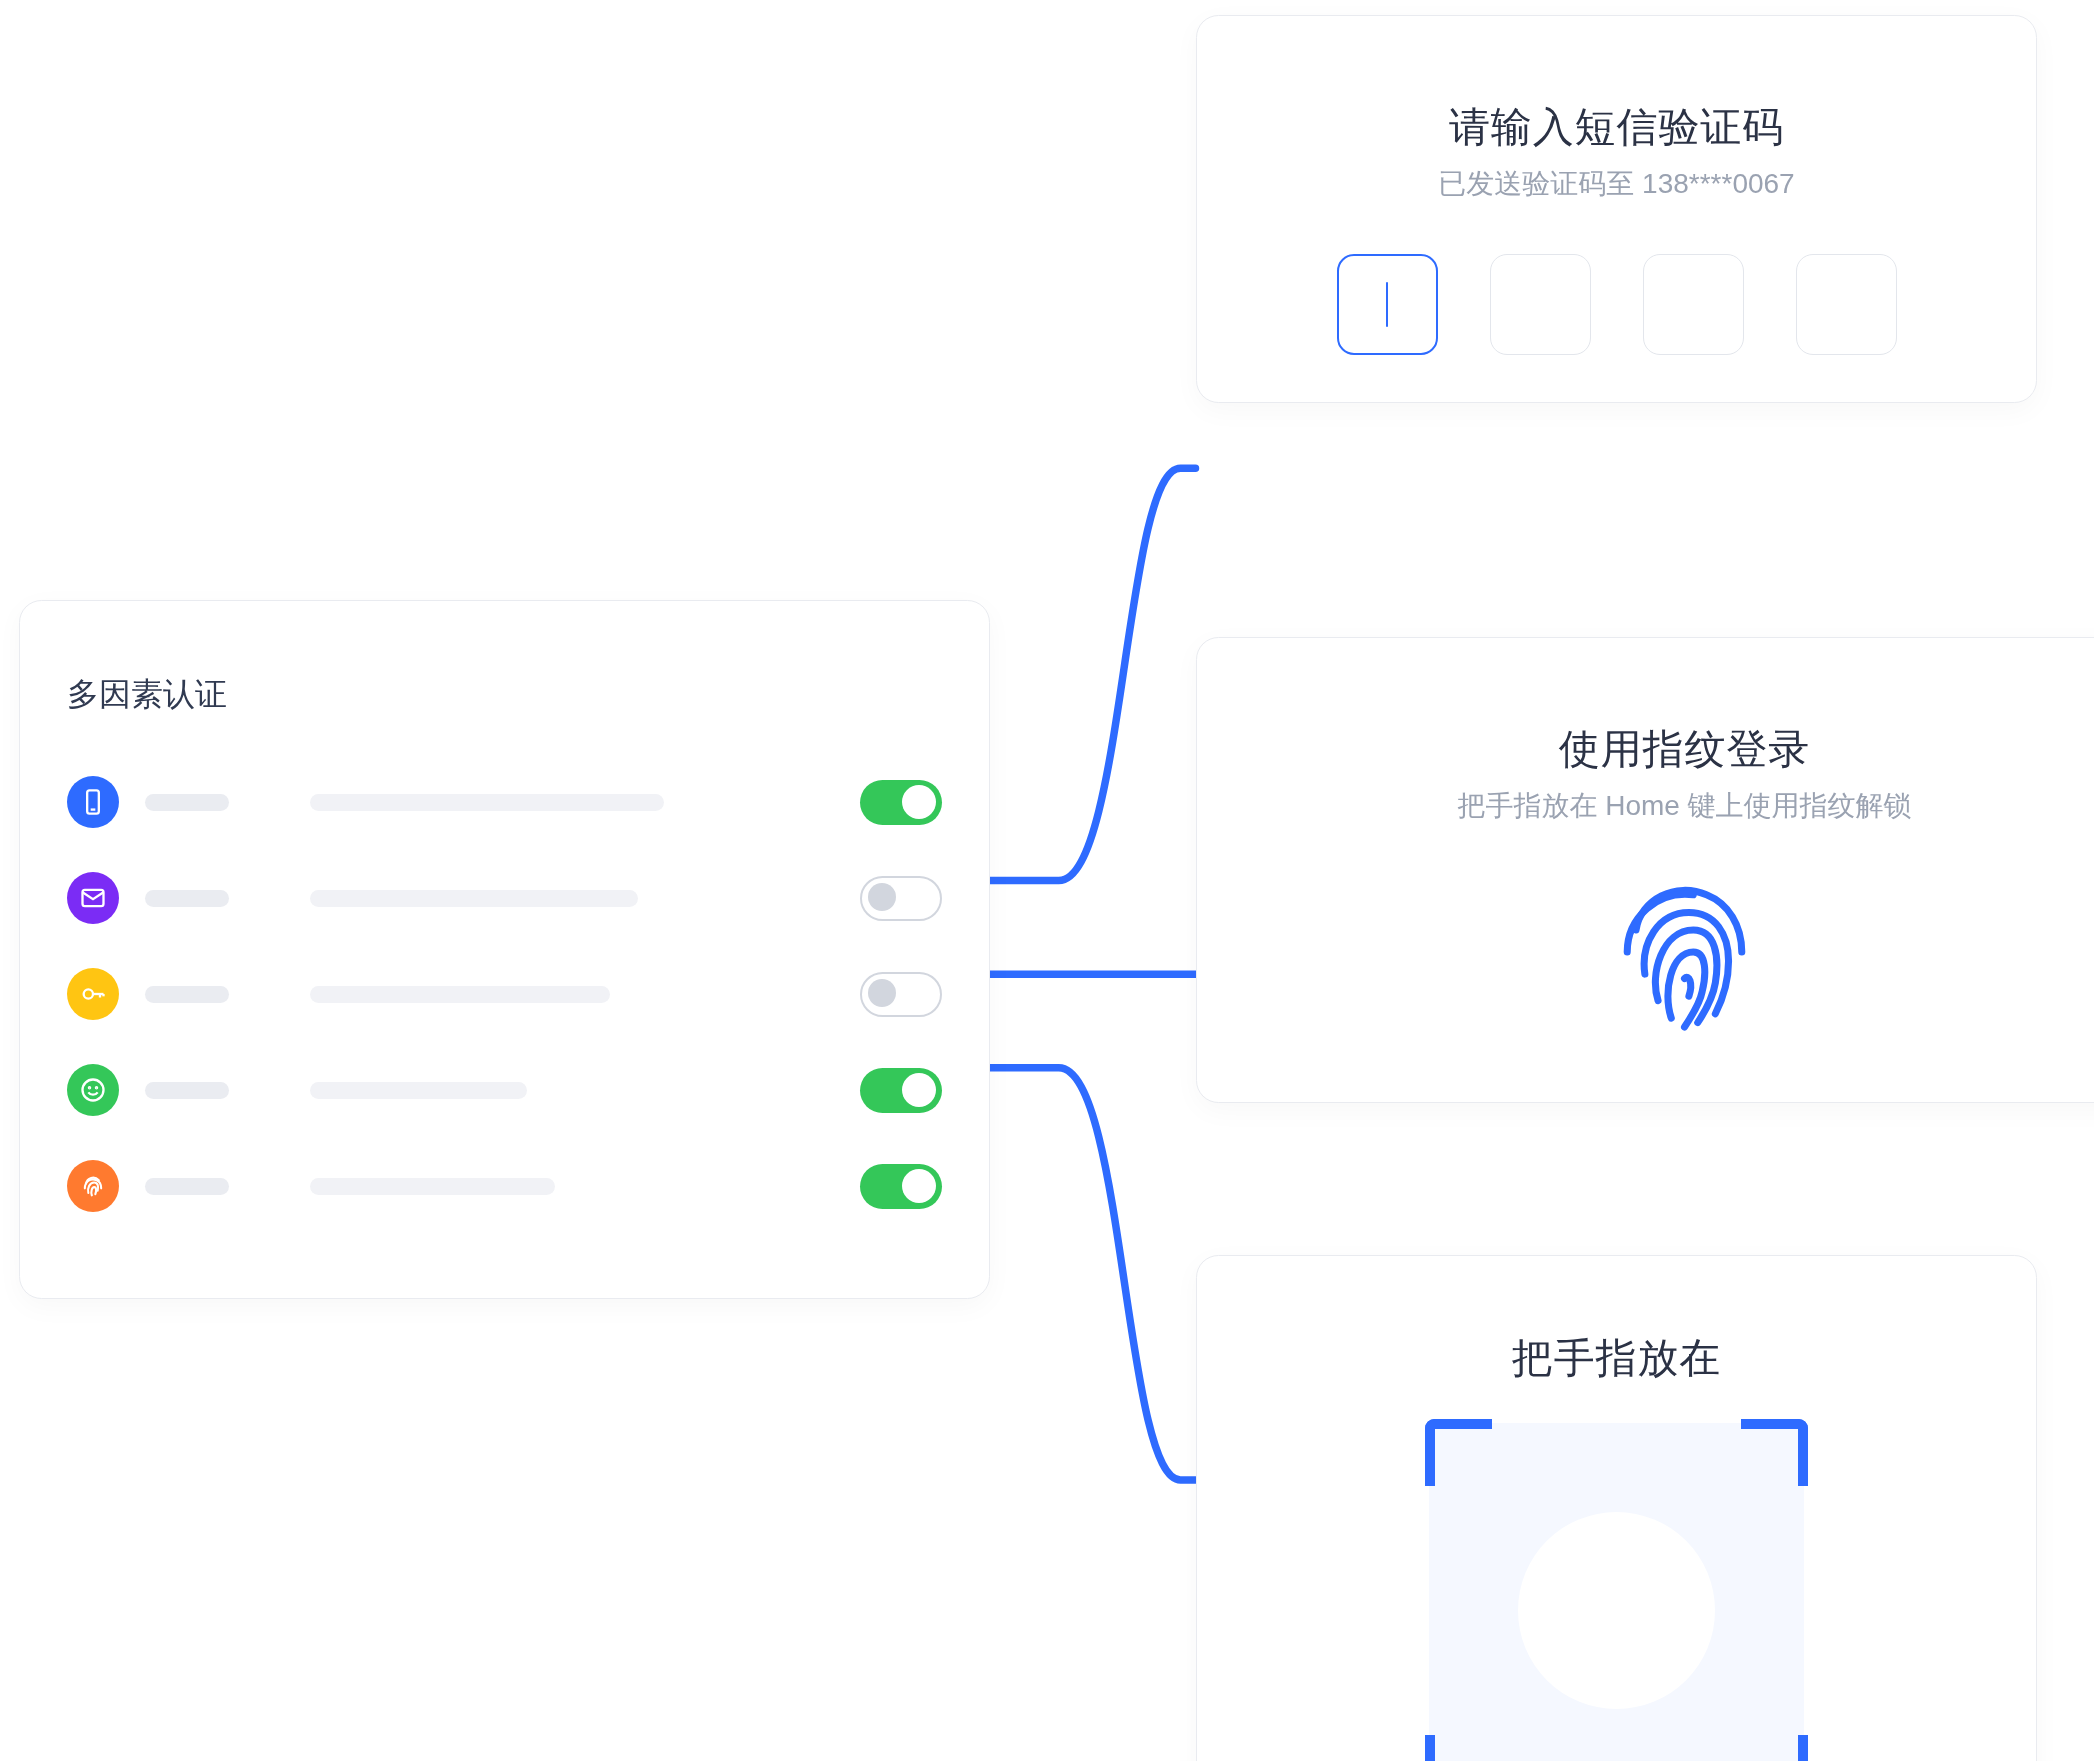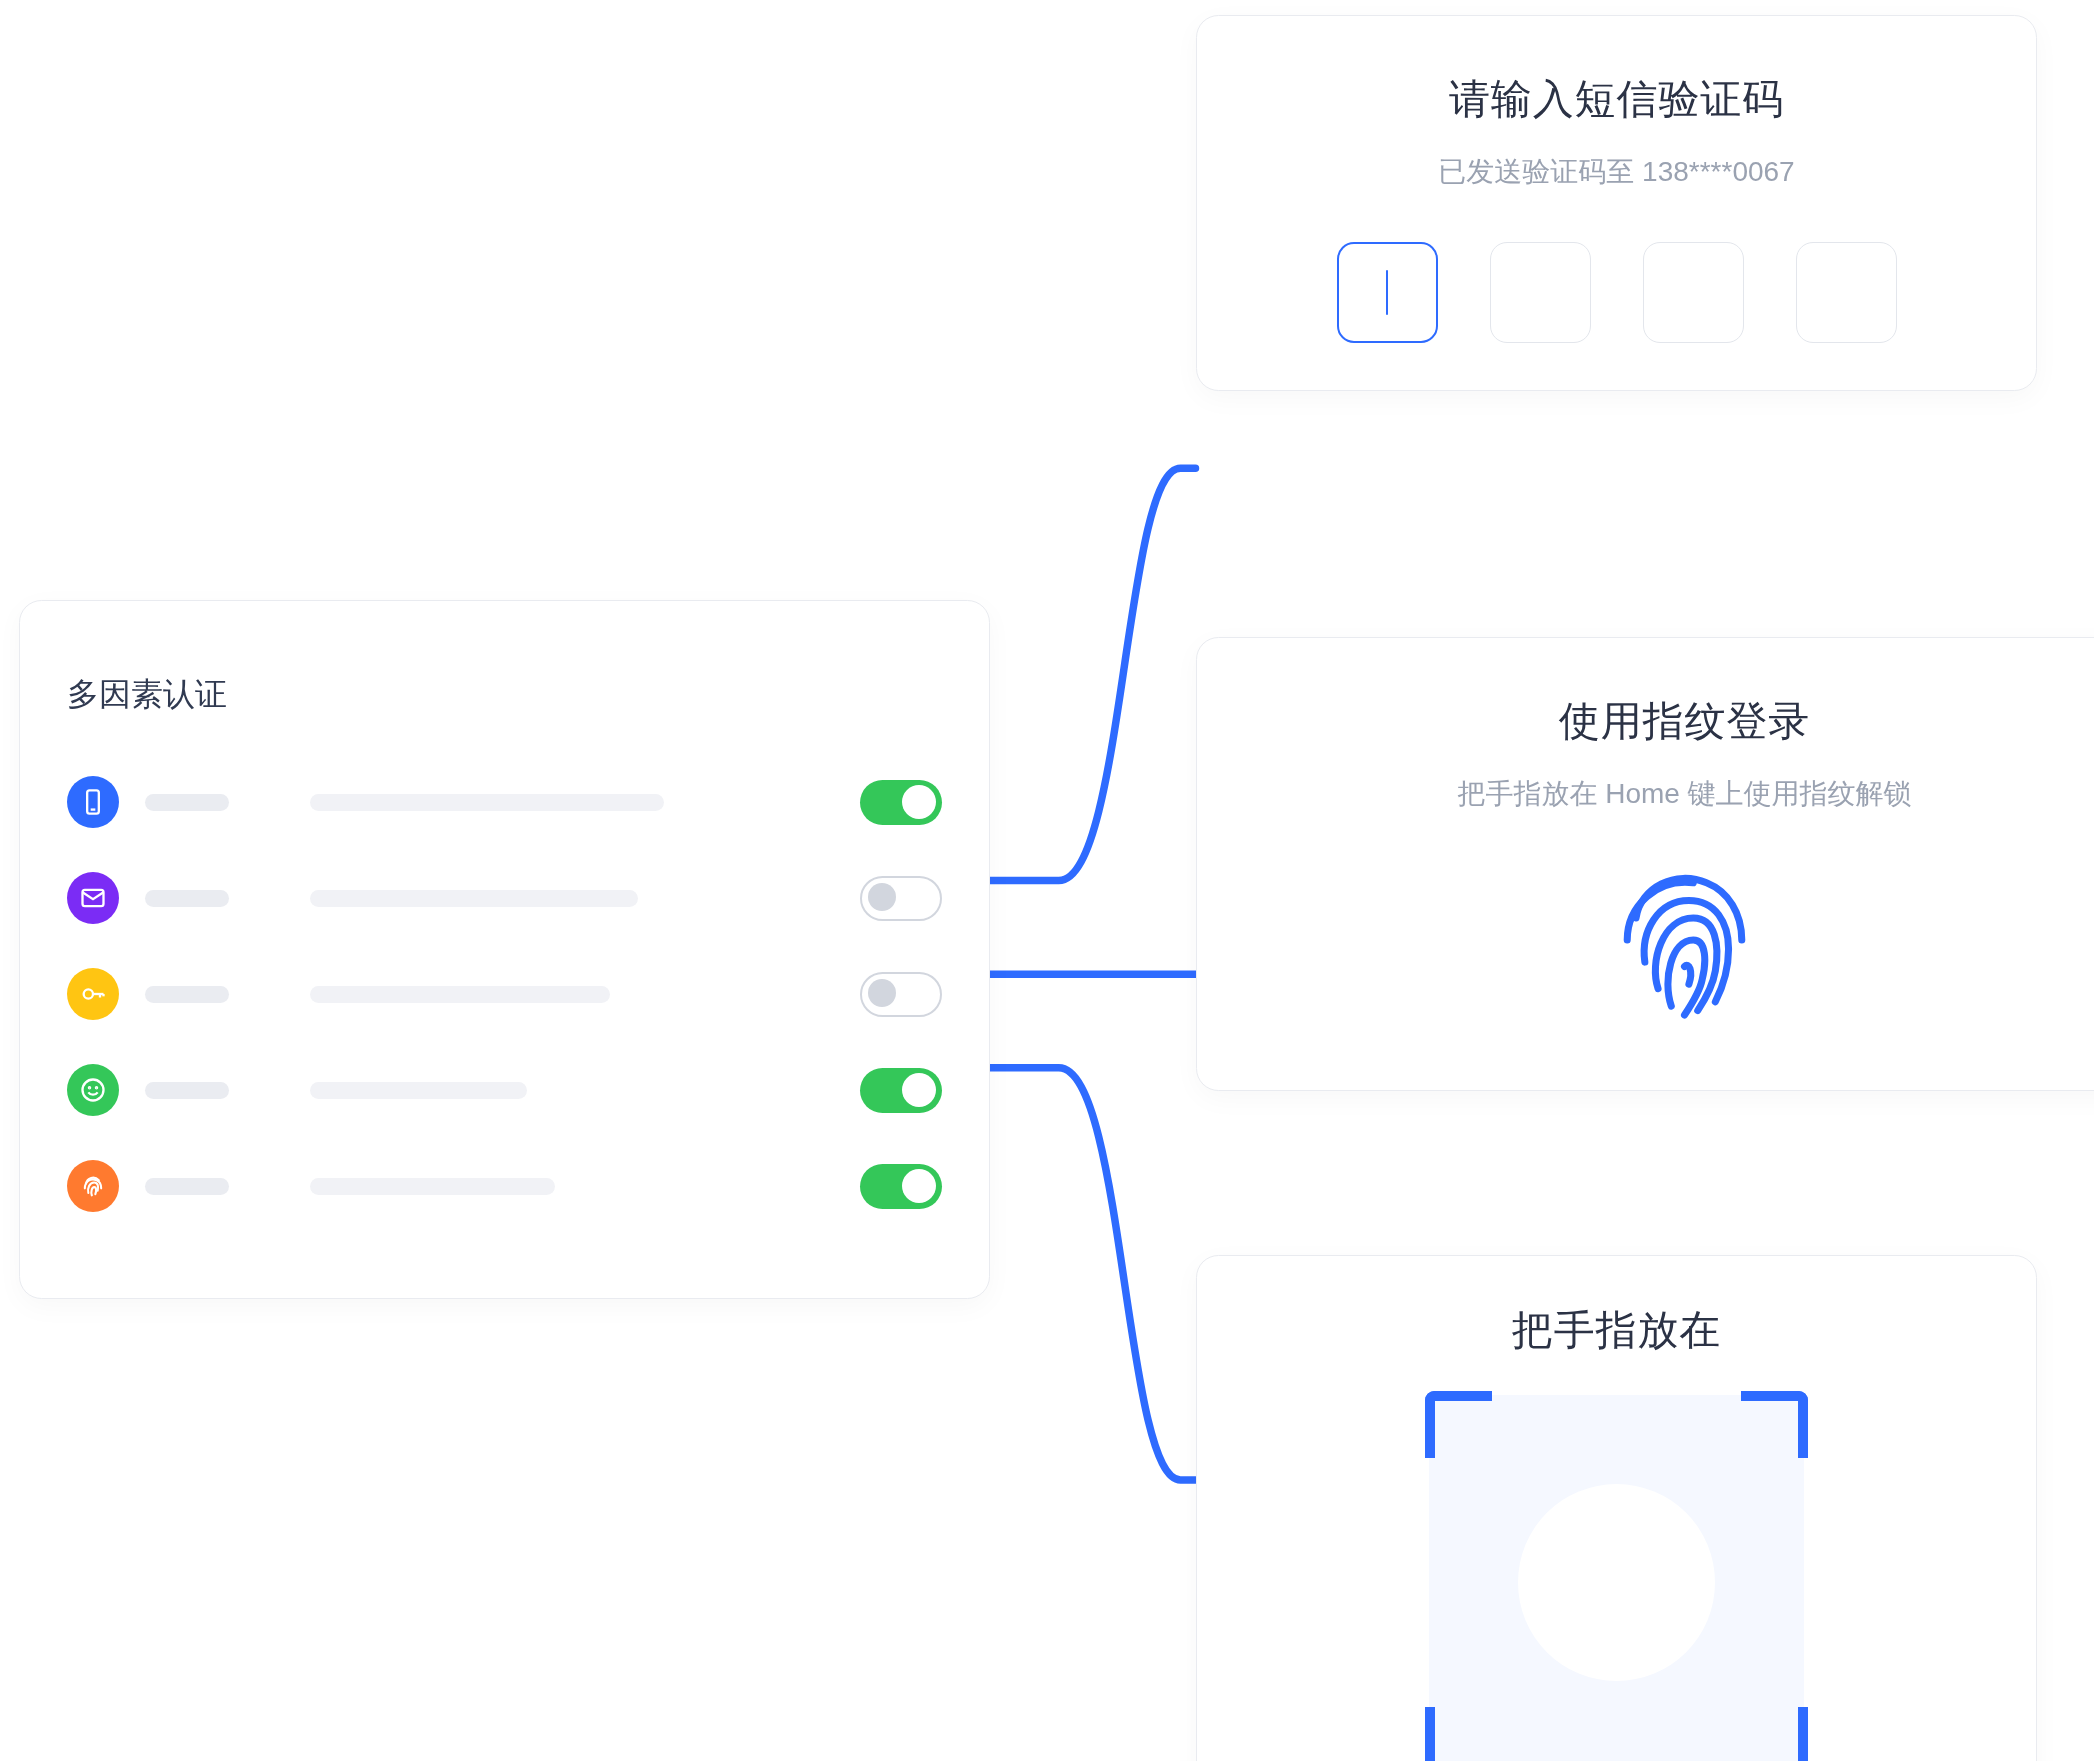--- a/index.html
+++ b/index.html
@@ -101,25 +101,26 @@
     left: 1196px;
     top: 15px;
     width: 841px;
     padding: 56px 37px 47px 37px;
     text-align: center;
   }
   .card-title-lg {
     font-size: 41px;
     color: #2B3245;
     letter-spacing: 0.9px;
+    margin-top: 28px;
   }
   .card-sub {
     font-size: 28px;
     color: #9AA2B1;
-    margin-top: 26px;
+    margin-top: 10px;
   }
   .code-boxes {
     display: flex;
     justify-content: center;
     gap: 52px;
     margin-top: 51px;
   }
   .code-box {
     width: 101px;
     height: 101px;

